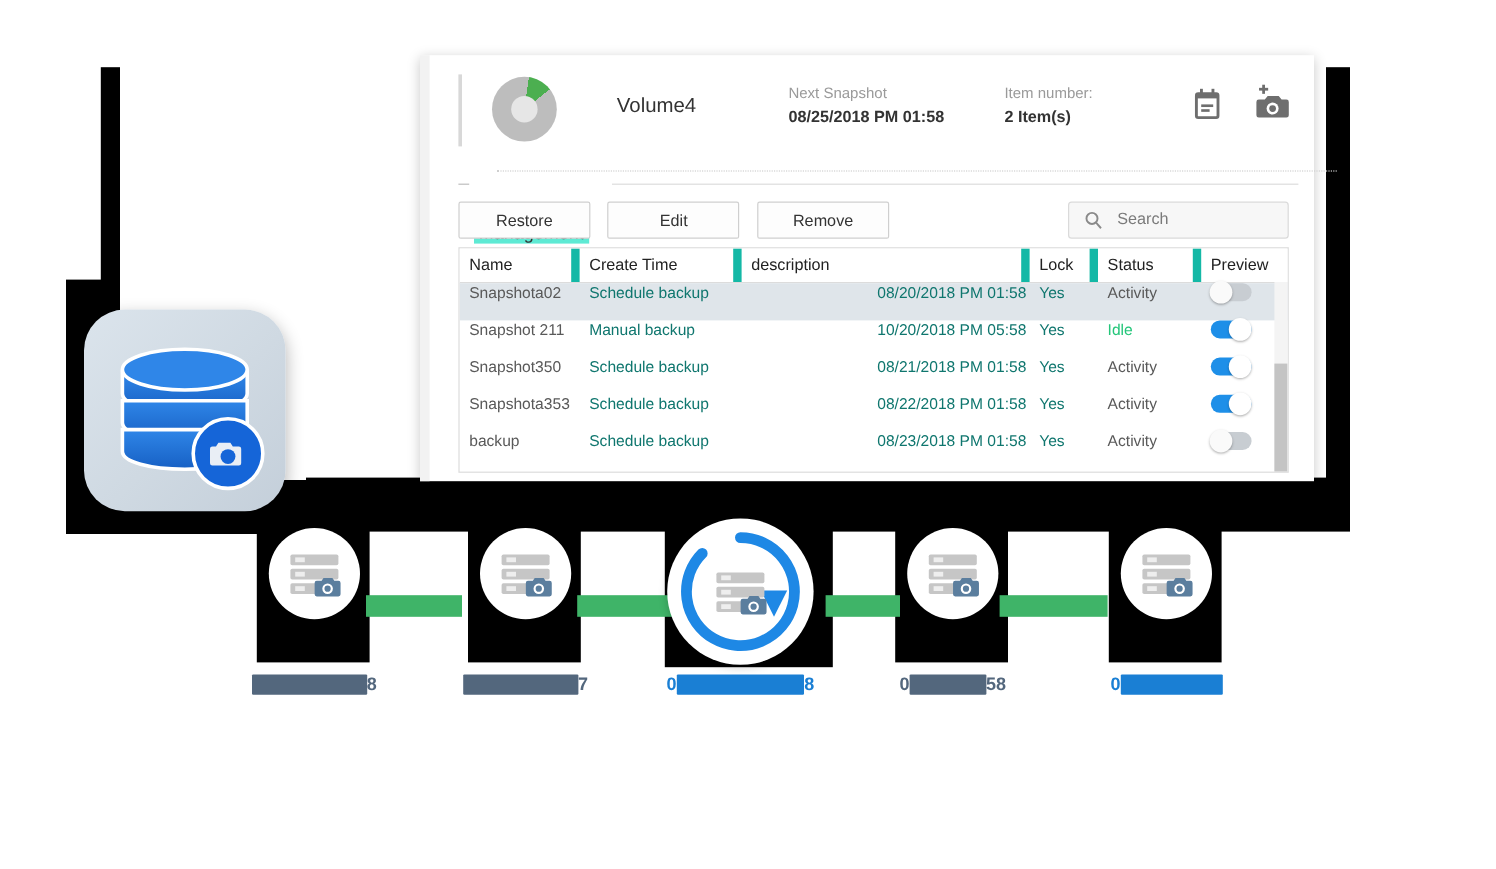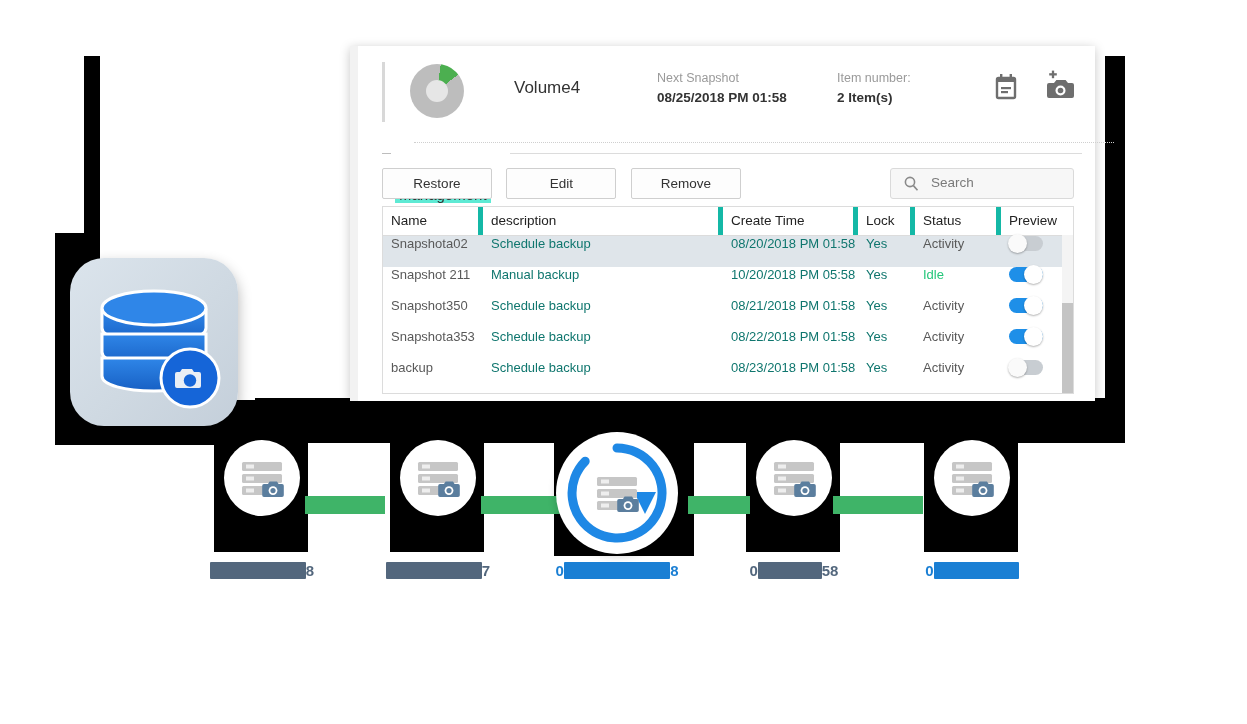--- a/index.html
+++ b/index.html
@@ -61,21 +61,21 @@
   .search-box{position:absolute;left:540px;top:122px;width:182px;height:29px;
     background:#f7f7f7;border:1px solid #dadada;border-radius:3px;cursor:text;}
   .search-box .mag{position:absolute;left:12px;top:6px;width:17px;height:17px;}
   .search-box .ph{position:absolute;left:40px;top:6px;font-size:13.5px;color:#7a7a7a;}
 
   
   .table{position:absolute;left:32px;top:160px;width:690px;height:186px;
     border:1px solid #dcdcdc;background:#fff;overflow:hidden;}
   .thead{display:flex;height:28px;border-bottom:1px solid #dcdcdc;background:#fff;}
   .th{font-size:13.5px;color:#222;line-height:28px;padding-left:8px;
-    border-right:5px solid #14b8a6;box-sizing:border-box;}
+    border-right:7px solid #14b8a6;box-sizing:border-box;}
   .c-name{width:100px;}
   .c-desc{width:240px;}
   .c-time{width:135px;}
   .c-lock{width:57px;}
   .c-status{width:86px;}
   .c-prev{width:60px;border-right:none;}
   .trow{display:flex;height:31px;align-items:flex-start;}
   .trow.sel{background:#dfe5ea;}
   .td{font-size:13px;color:#595959;padding-left:8px;box-sizing:border-box;}
   .td.dark{color:#0f766e;}
@@ -184,22 +184,22 @@
           <circle cx="7" cy="7" r="4.6" fill="none" stroke="#8a8a8a" stroke-width="1.6"></circle>
           <line x1="10.4" y1="10.6" x2="14.5" y2="15.2" stroke="#8a8a8a" stroke-width="1.6"></line>
         </svg>
       </div>
       <div class="ph">Search</div>
     </div>
 
     <div class="table">
       <div class="thead">
         <div class="th c-name">Name</div>
+        <div class="th c-time">Create Time</div>
         <div class="th c-desc">description</div>
-        <div class="th c-time">Create Time</div>
         <div class="th c-lock">Lock</div>
         <div class="th c-status">Status</div>
         <div class="th c-prev">Preview</div>
       </div>
       <div id="tbody">
           <div class="trow sel">
             <div class="td c-name">Snapshota02</div>
             <div class="td c-desc dark">Schedule backup</div>
             <div class="td c-time dark">08/20/2018 PM 01:58</div>
             <div class="td c-lock dark">Yes</div>

